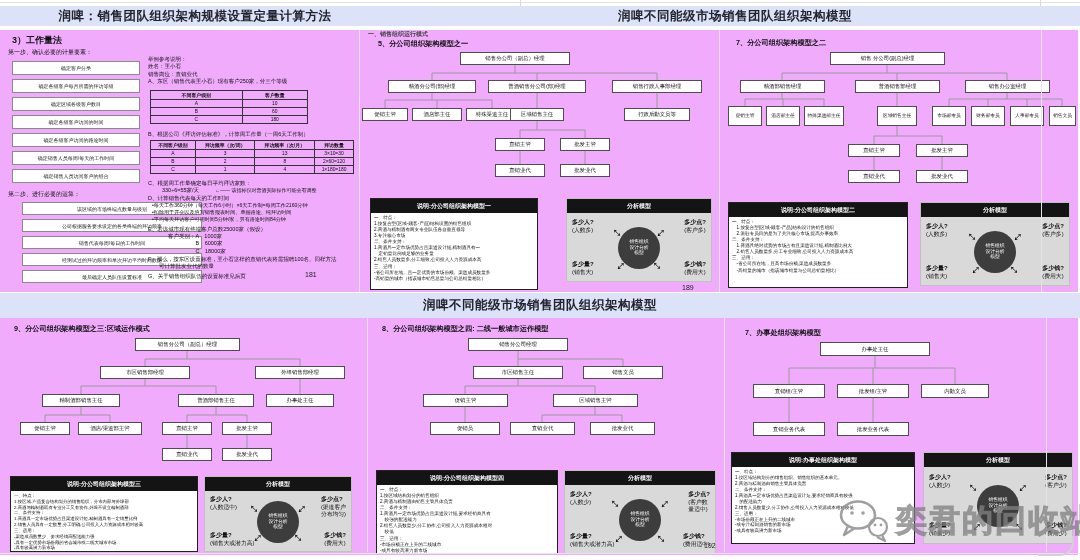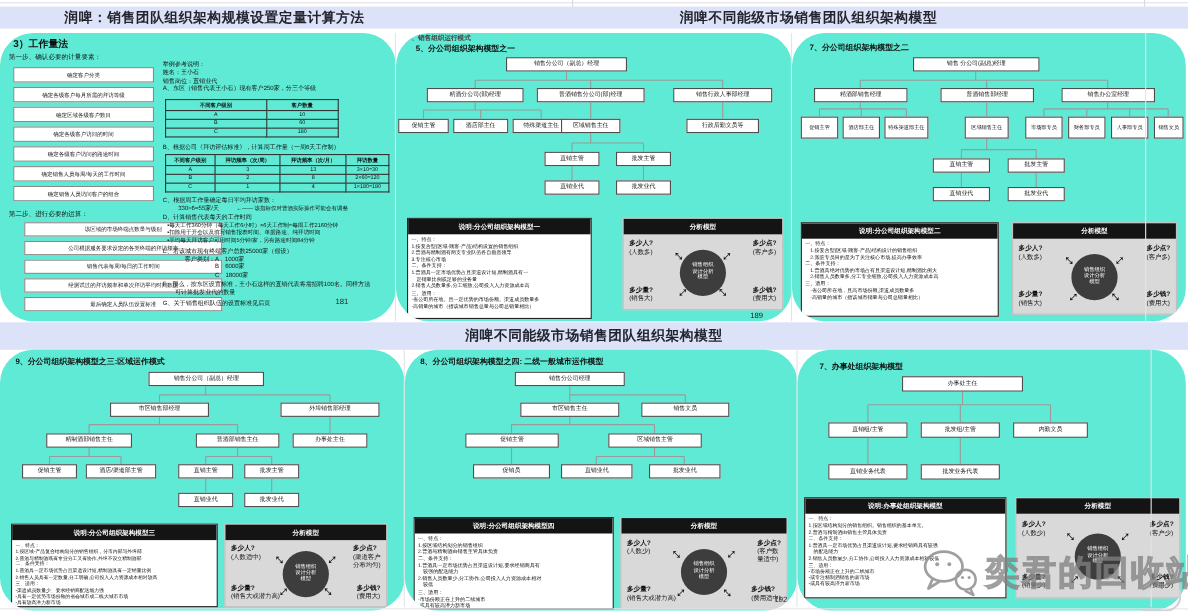--- a/index.html
+++ b/index.html
@@ -2,21 +2,21 @@
 <html><head>
 <meta charset="utf-8">
 <style>
   html,body{margin:0;padding:0;background:#fdfdfd;}
   .page{position:relative;width:1080px;height:560px;background:#ffffff;overflow:hidden;
         font-family:"Liberation Sans",sans-serif;color:#111;}
   .topline{position:absolute;left:0;top:2px;width:100%;height:1px;background:#e2e2e6;}
   .band{position:absolute;left:0;width:100%;background:#dce3f8;}
   .band .bt{position:absolute;top:0;height:100%;display:flex;align-items:center;justify-content:center;
             font-weight:bold;font-size:12.5px;color:#23232e;letter-spacing:.5px;}
-  .slide{position:absolute;background:#5eead4;overflow:hidden;border-radius:30px;}
+  .slide{position:absolute;background:#f0abfc;overflow:hidden;}
   .sh{position:absolute;font-weight:bold;font-size:7.2px;color:#111;white-space:nowrap;}
   .pre{white-space:pre-line;}
   .ob{position:absolute;border:1px solid #4e4e4e;background:#fff;display:flex;align-items:center;justify-content:center;
       text-align:center;font-size:5.4px;line-height:1.15;padding:0 1px;box-sizing:border-box;color:#111;}
   .ob2{font-size:4.7px;}
   .cs{position:absolute;left:0;top:0;}
   .cs line, .cs polyline{stroke:#9a9a9a;stroke-width:1;fill:none;}
   .wbox{position:absolute;border:1px solid #8a8a8a;background:#fff;display:flex;align-items:center;justify-content:center;
         text-align:center;font-size:5px;color:#222;box-sizing:border-box;}
   .lbl{position:absolute;font-size:6px;color:#111;white-space:nowrap;}

